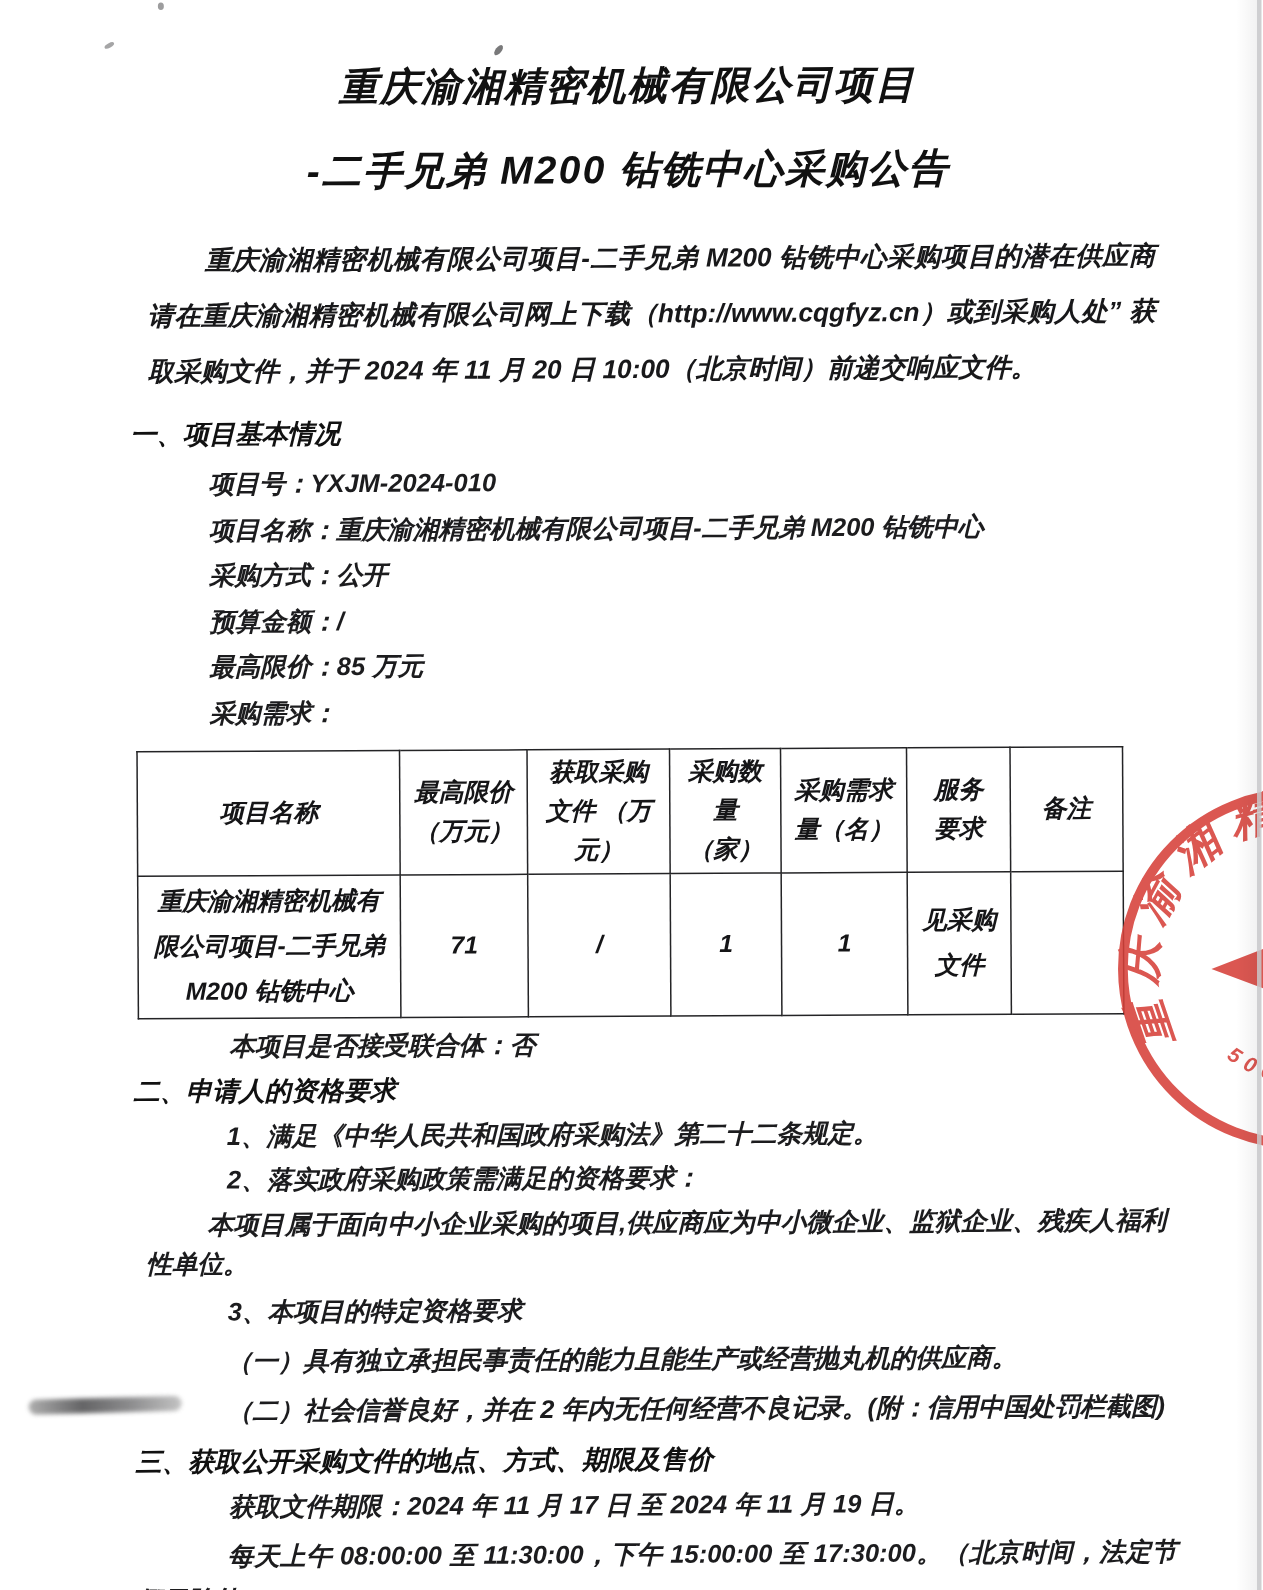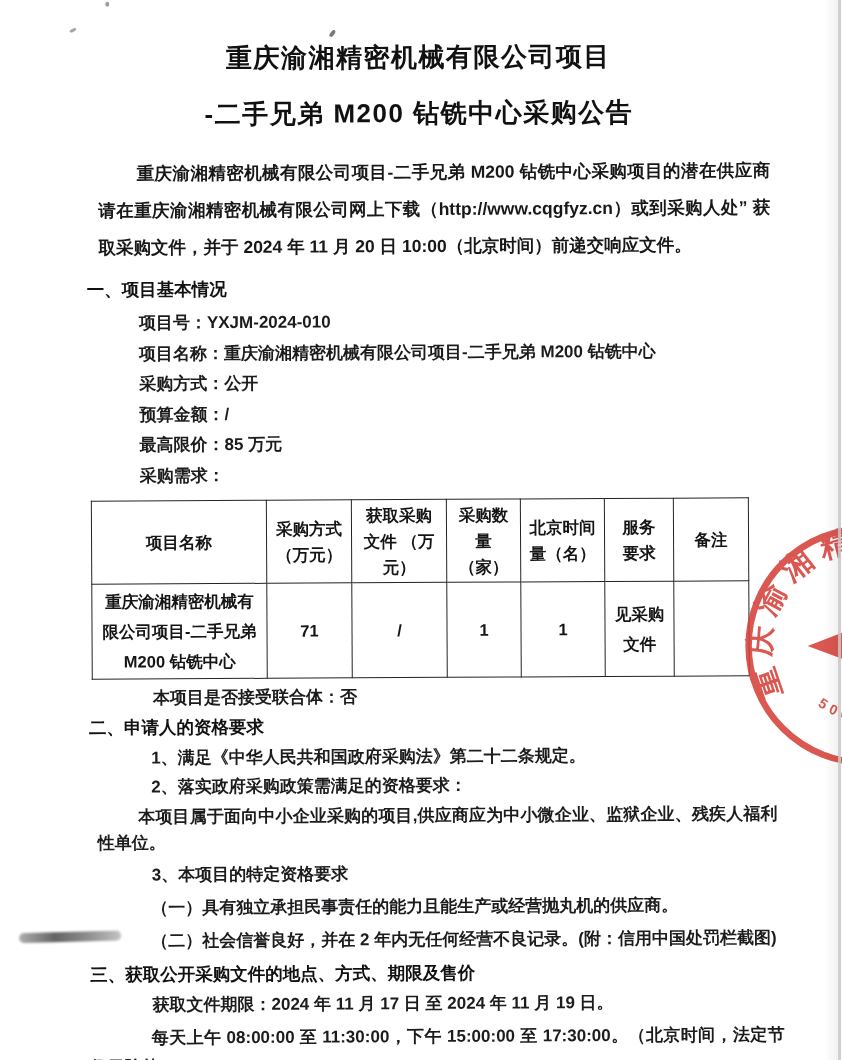--- a/index.html
+++ b/index.html
@@ -1,18 +1,18 @@
 <!DOCTYPE html>
 <html><head>
 <meta charset="utf-8">
 <style>
   * { margin:0; padding:0; box-sizing:border-box; }
   html,body { width:842px; height:1060px; background:#ffffff; overflow:hidden; }
   body { font-family:"Liberation Sans","DejaVu Sans",sans-serif; color:#1c1c1e; }
-  .page { position:relative; width:842px; height:1060px; background:#fff; overflow:hidden; }
+  .page { position:relative; width:842px; height:1060px; background:#fff; overflow:hidden;font-style:italic; }
   .content { position:absolute; left:0; top:0; width:842px; height:1060px;
              transform:rotate(-0.3deg); transform-origin:50% 50%; }
 
   .title { text-align:center; font-size:26px; font-weight:bold; letter-spacing:1.5px; color:#111; }
   .title.l1 { margin-top:40px; }
   .title.l2 { margin-top:21px; }
 
   .intro { margin:23px 70px 0 100px; font-size:17.5px; font-weight:600;
            line-height:37px; text-indent:2.2em; text-align:justify; color:#18181a; }
 
@@ -85,24 +85,24 @@
           <col style="width:85px">
           <col style="width:95px">
         <col style="width:74px">
           <col style="width:84px">
           <col style="width:69px">
           <col style="width:75px">
       </colgroup>
       <tbody>
           <tr>
         <th>项目名称</th>
-        <th>采购方式 （万元）</th>
+        <th>最高限价 （万元）</th>
         <th>获取采购文件 （万元）</th>
         <th>采购数 量（家）</th>
-        <th>北京时间 量（名）</th>
+        <th>采购需求 量（名）</th>
         <th>服务 要求</th>
         <th>备注</th>
       </tr>
       <tr>
         <td>重庆渝湘精密机械有限公司项目-二手兄弟 M200 钻铣中心</td>
         <td>71</td>
         <td>/</td>
         <td>1</td>
         <td>1</td>
         <td>见采购 文件</td>

